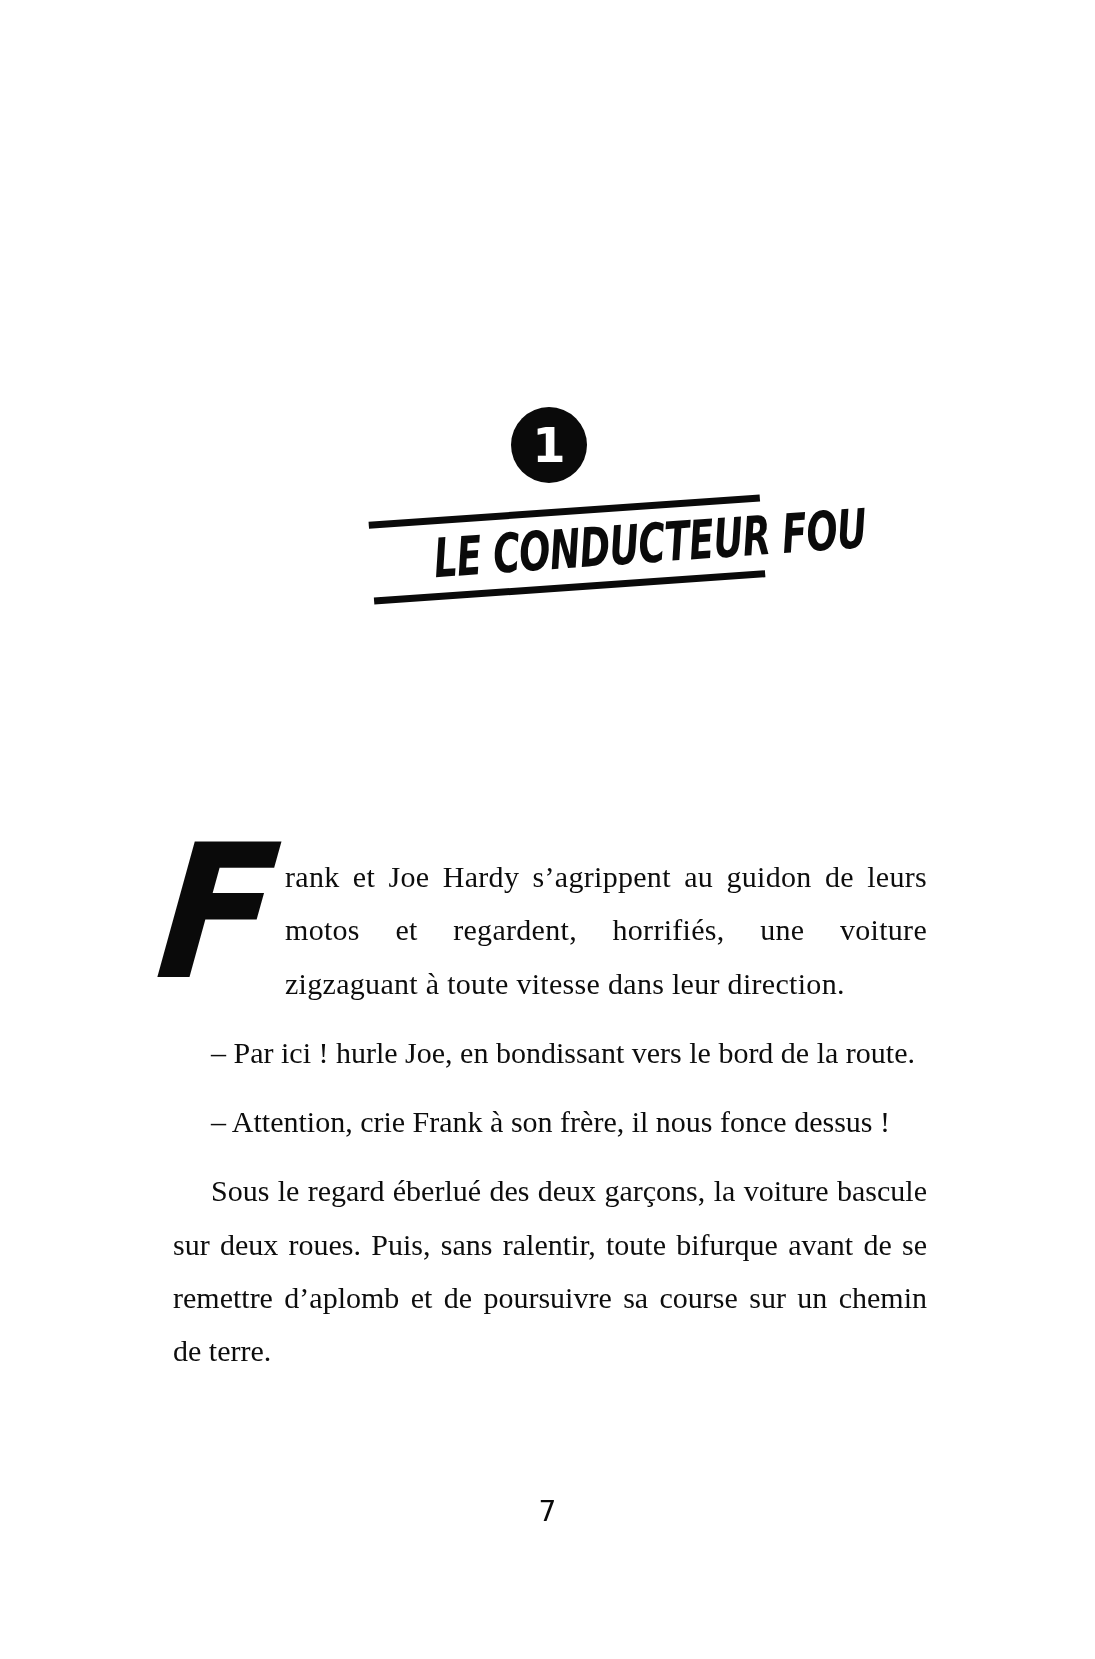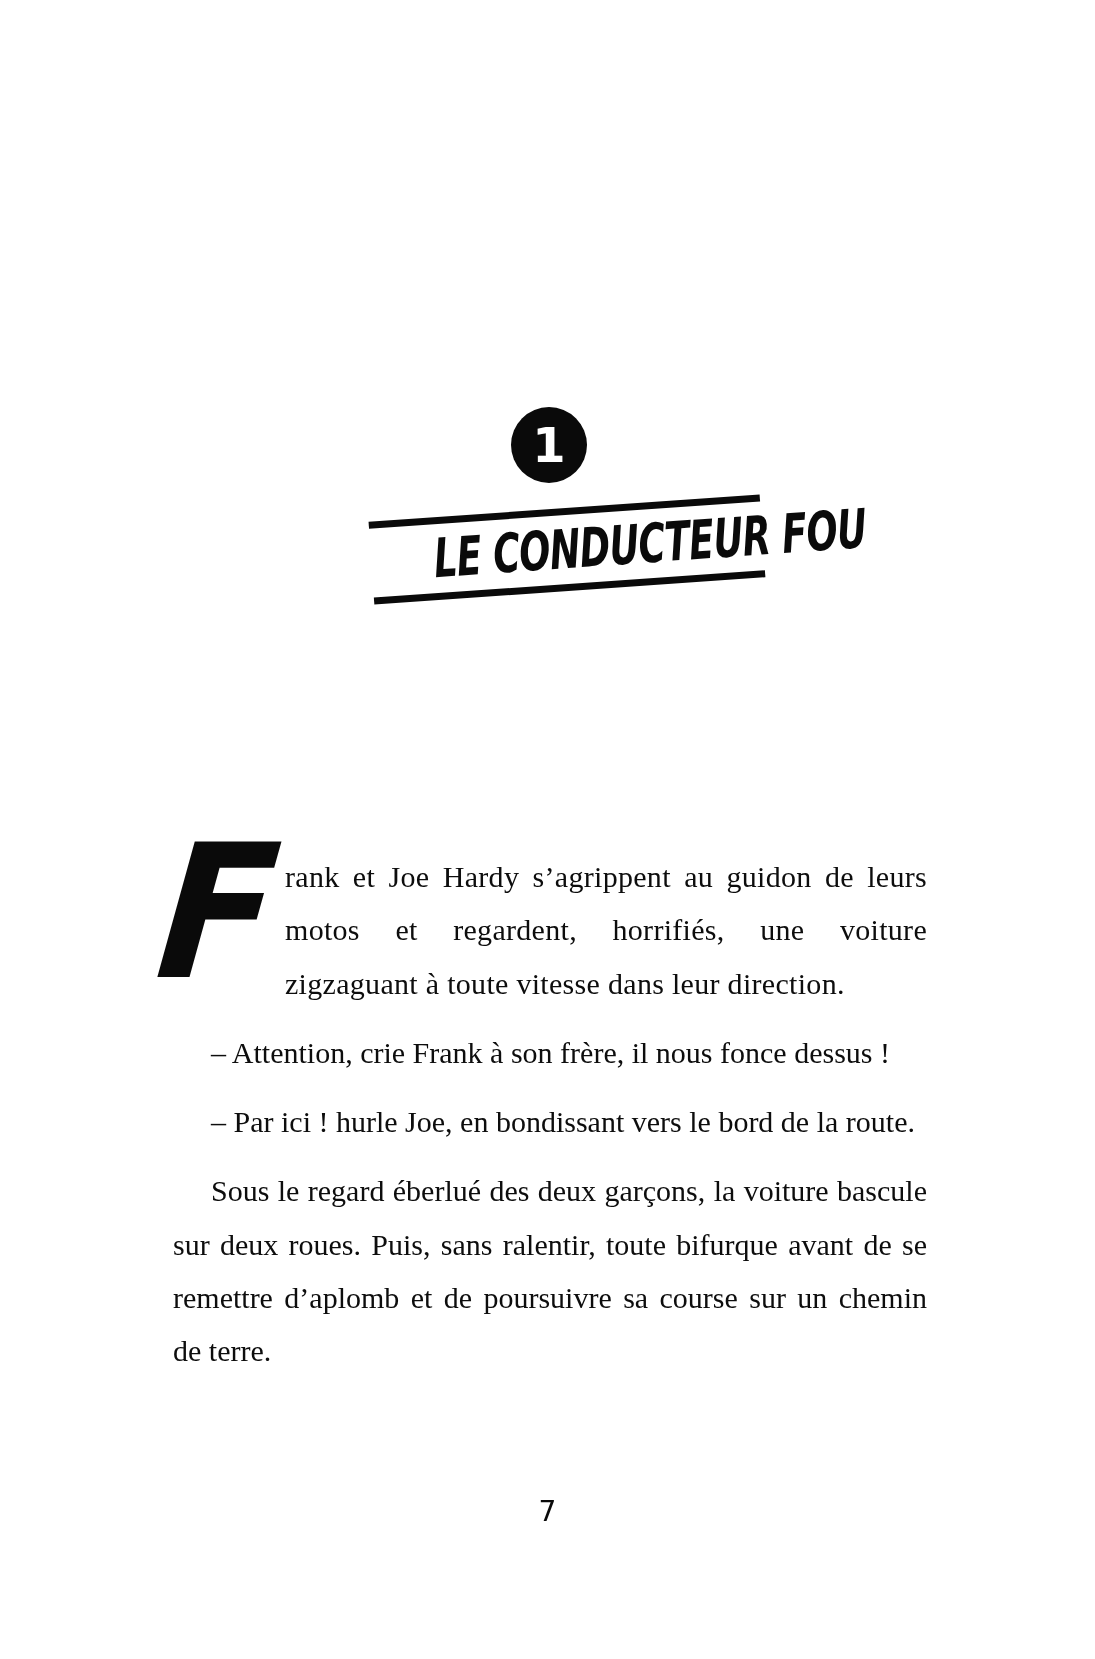--- a/index.html
+++ b/index.html
@@ -142,18 +142,18 @@
   <div class="title-rule top"></div>
   <div class="chapter-title">LE CONDUCTEUR FOU</div>
   <div class="title-rule bottom"></div>
 </div>
 
 <div class="body-text">
   <div class="drop-cap">
     <span class="drop-cap-glyph">F</span>
   </div>
   <p class="first-para">rank et Joe Hardy s’agrippent au guidon de leurs motos et regardent, horrifiés, une voiture zigzaguant à toute vitesse dans leur direction.</p>
+  <p class="indent">– Par ici ! hurle Joe, en bondissant vers le bord de la route.</p>
   <p class="indent">– Attention, crie Frank à son frère, il nous fonce dessus !</p>
-  <p class="indent">– Par ici ! hurle Joe, en bondissant vers le bord de la route.</p>
   <p class="indent">Sous le regard éberlué des deux garçons, la voiture bascule sur deux roues. Puis, sans ralentir, toute bifurque avant de se remettre d’aplomb et de poursuivre sa course sur un chemin de terre.</p>
 </div>
 
 <div class="page-number">7</div>
 
 </body></html>

